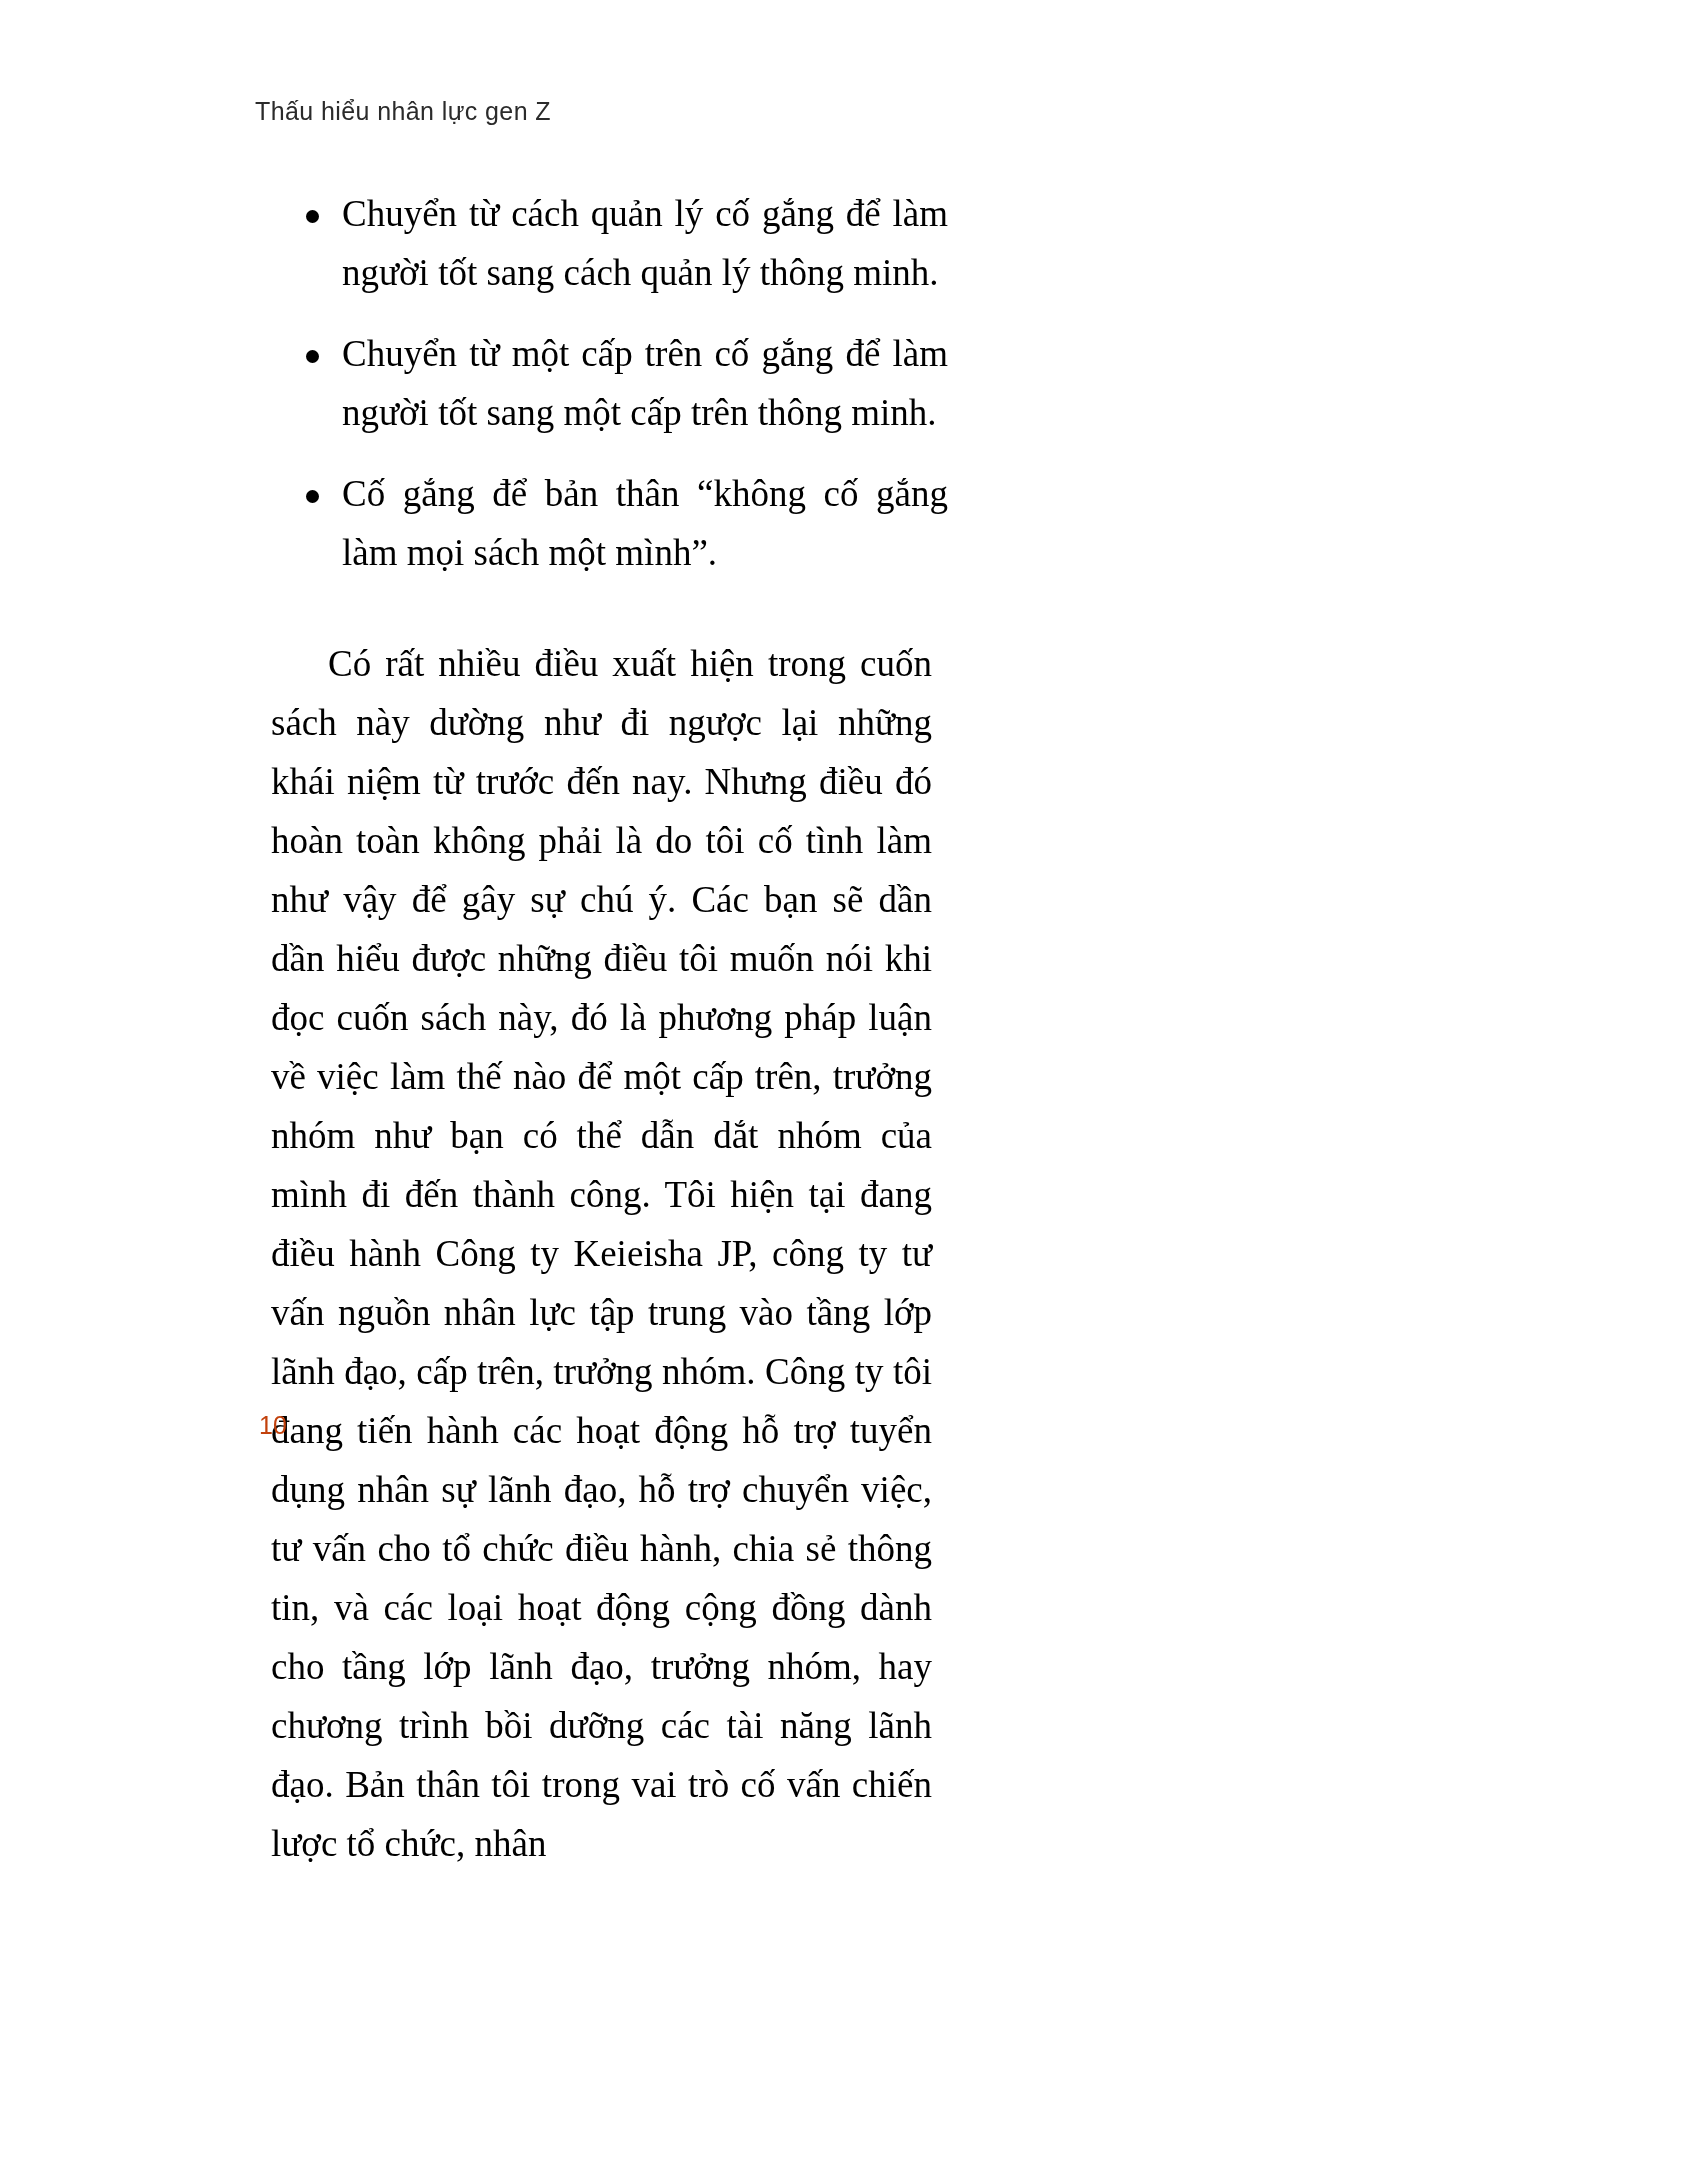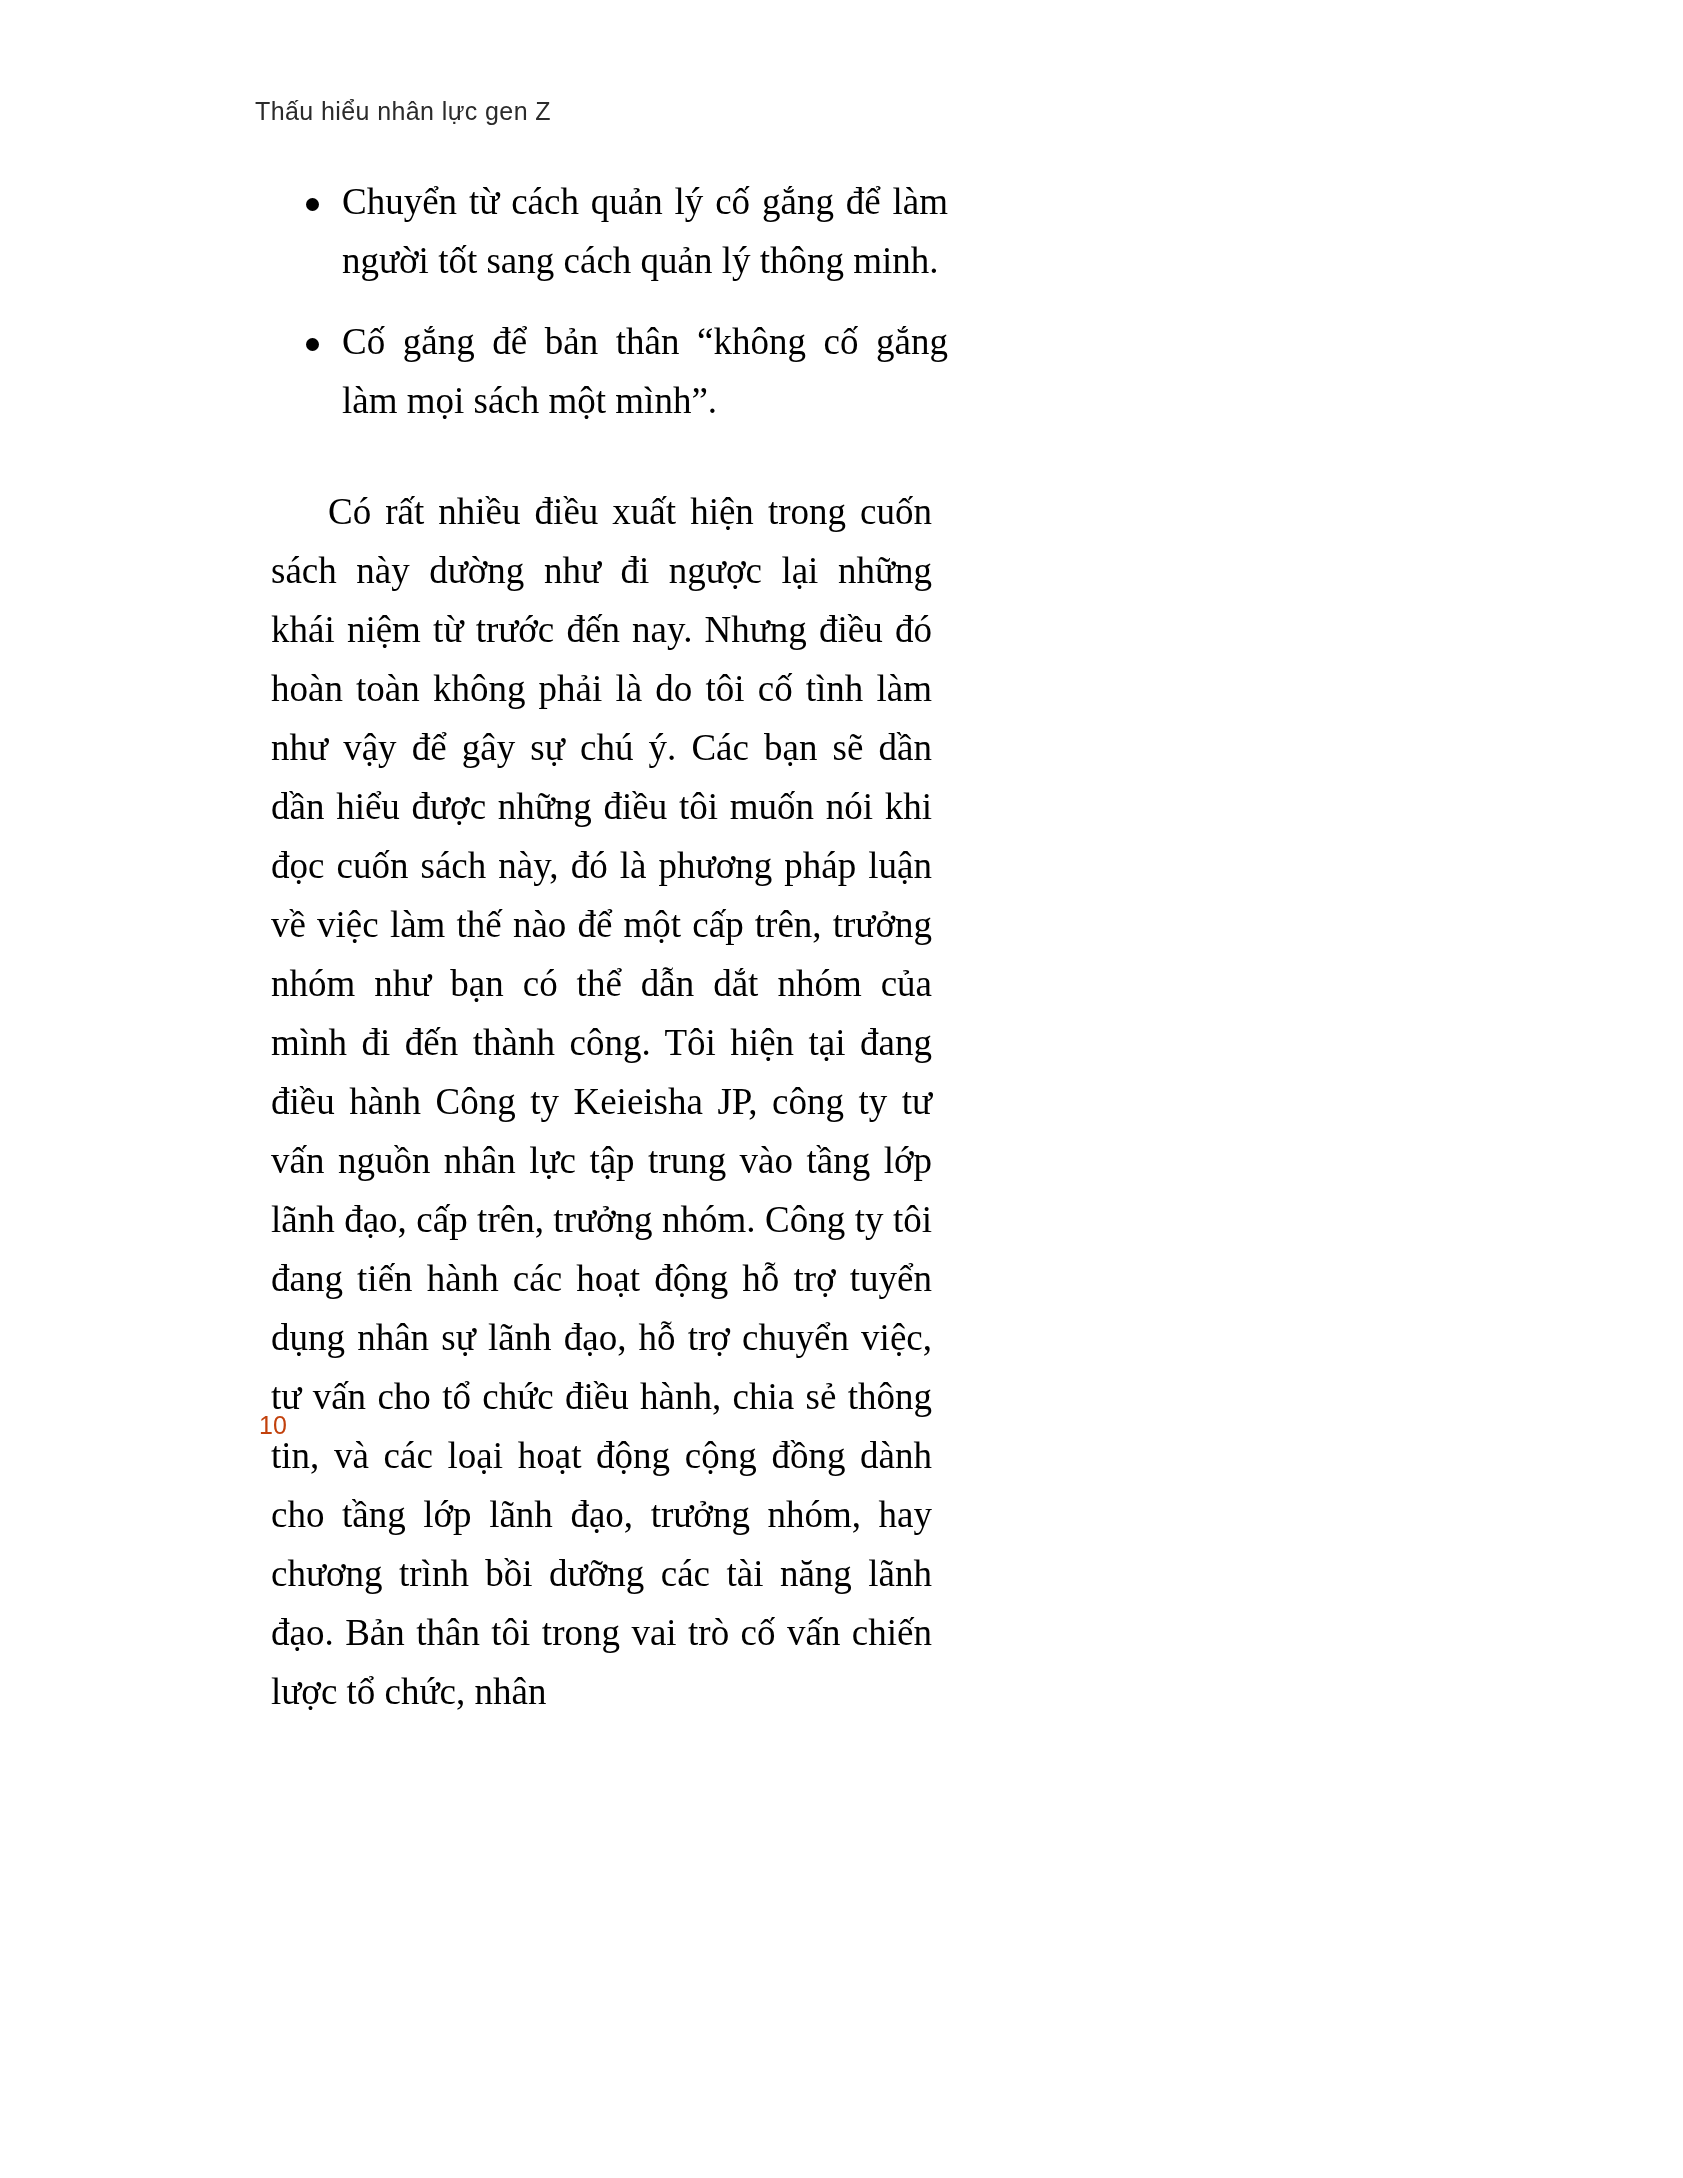--- a/index.html
+++ b/index.html
@@ -25,21 +25,21 @@
     font-weight: 400;
     letter-spacing: 0.4px;
     color: #2b2b2b;
     white-space: nowrap;
   }
 
   
   .text-column {
     position: absolute;
     left: 255px;
-    top: 172px;
+    top: 184px;
     width: 693px;
   }
 
   
   .bullet-list {
     list-style: none;
     margin: 0;
     padding: 0;
   }
   .bullet-item {
@@ -114,20 +114,24 @@
 
   <div class="text-column">
 
     <ul class="bullet-list">
       <li class="bullet-item">
         <span class="marker"></span>
         <span>Chuyển từ cách quản lý cố gắng để làm người tốt sang cách quản lý thông minh.</span>
       </li>
       <li class="bullet-item">
         <span class="marker"></span>
+        <span>Chuyển từ một cấp trên cố gắng để làm người tốt sang một cấp trên thông minh.</span>
+      </li>
+      <li class="bullet-item">
+        <span class="marker"></span>
         <span>Cố gắng để bản thân “không cố gắng làm mọi sách một mình”.</span>
       </li>
     </ul>
 
     <div class="paragraph-spacer"></div>
 
     <p class="body-paragraph">Có rất nhiều điều xuất hiện trong cuốn sách này dường như đi ngược lại những khái niệm từ trước đến nay. Nhưng điều đó hoàn toàn không phải là do tôi cố tình làm như vậy để gây sự chú ý. Các bạn sẽ dần dần hiểu được những điều tôi muốn nói khi đọc cuốn sách này, đó là phương pháp luận về việc làm thế nào để một cấp trên, trưởng nhóm như bạn có thể dẫn dắt nhóm của mình đi đến thành công. Tôi hiện tại đang điều hành Công ty Keieisha JP, công ty tư vấn nguồn nhân lực tập trung vào tầng lớp lãnh đạo, cấp trên, trưởng nhóm. Công ty tôi đang tiến hành các hoạt động hỗ trợ tuyển dụng nhân sự lãnh đạo, hỗ trợ chuyển việc, tư vấn cho tổ chức điều hành, chia sẻ thông tin, và các loại hoạt động cộng đồng dành cho tầng lớp lãnh đạo, trưởng nhóm, hay chương trình bồi dưỡng các tài năng lãnh đạo. Bản thân tôi trong vai trò cố vấn chiến lược tổ chức, nhân</p>
 
   </div>
 

